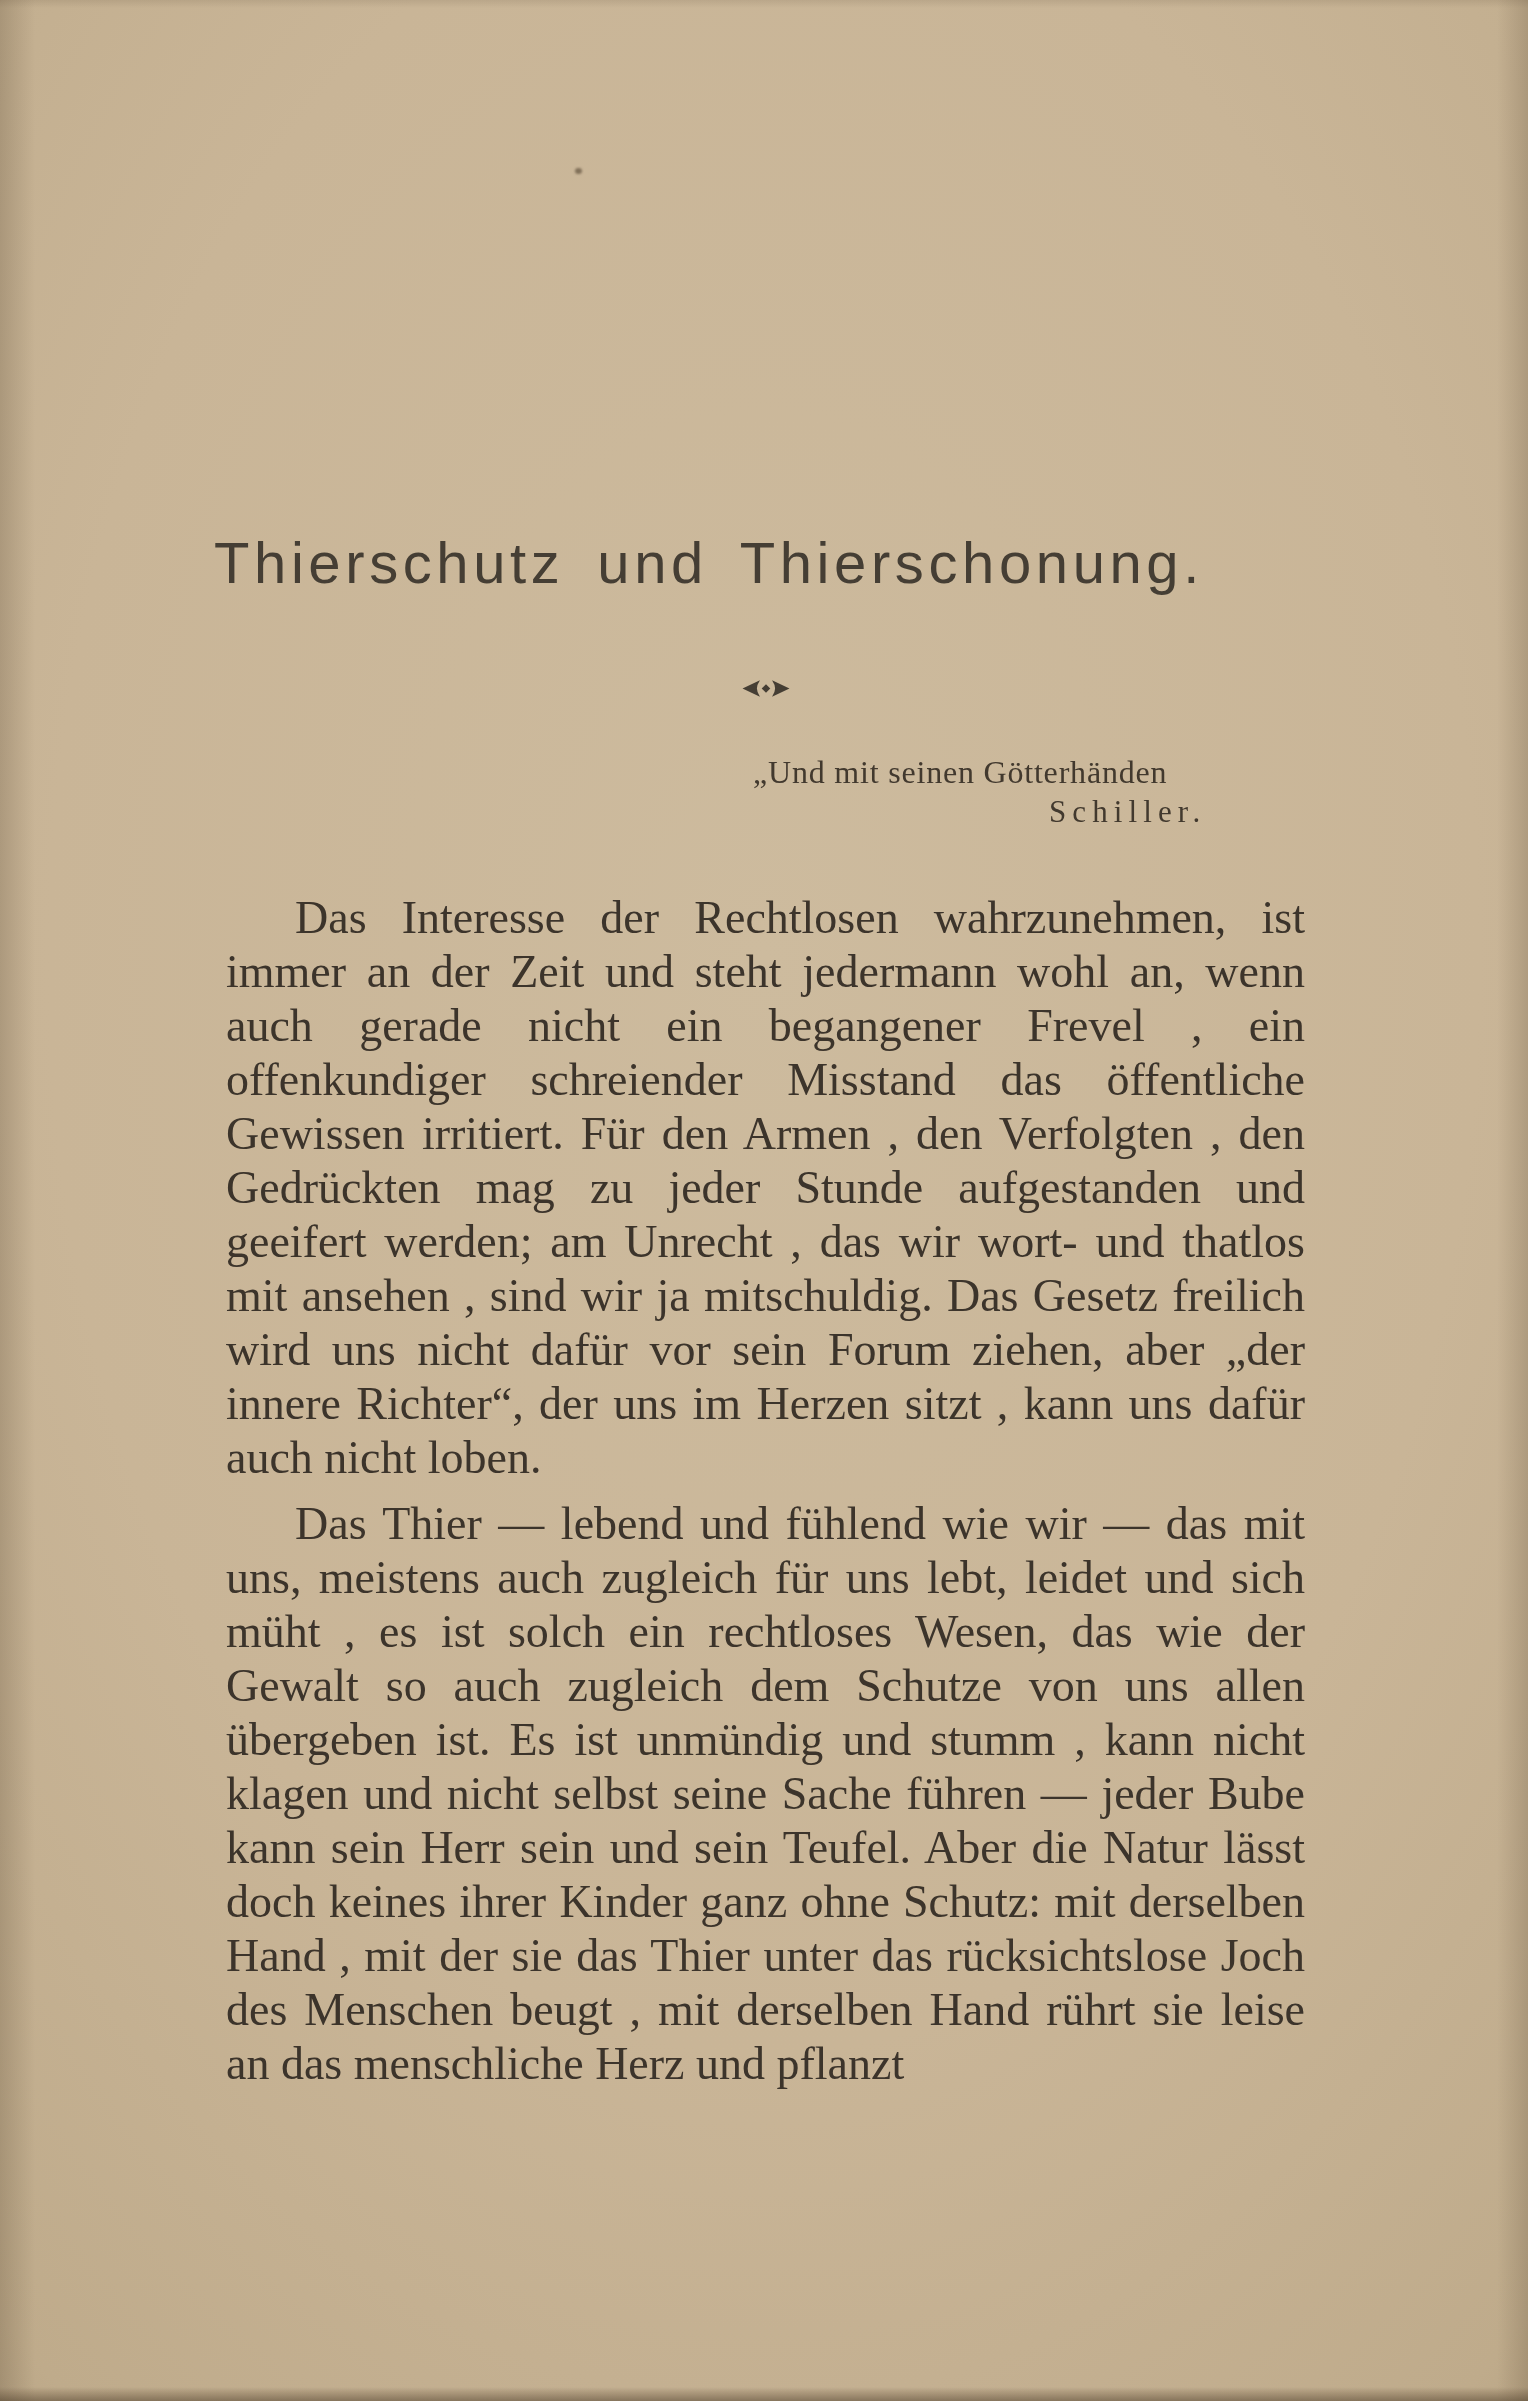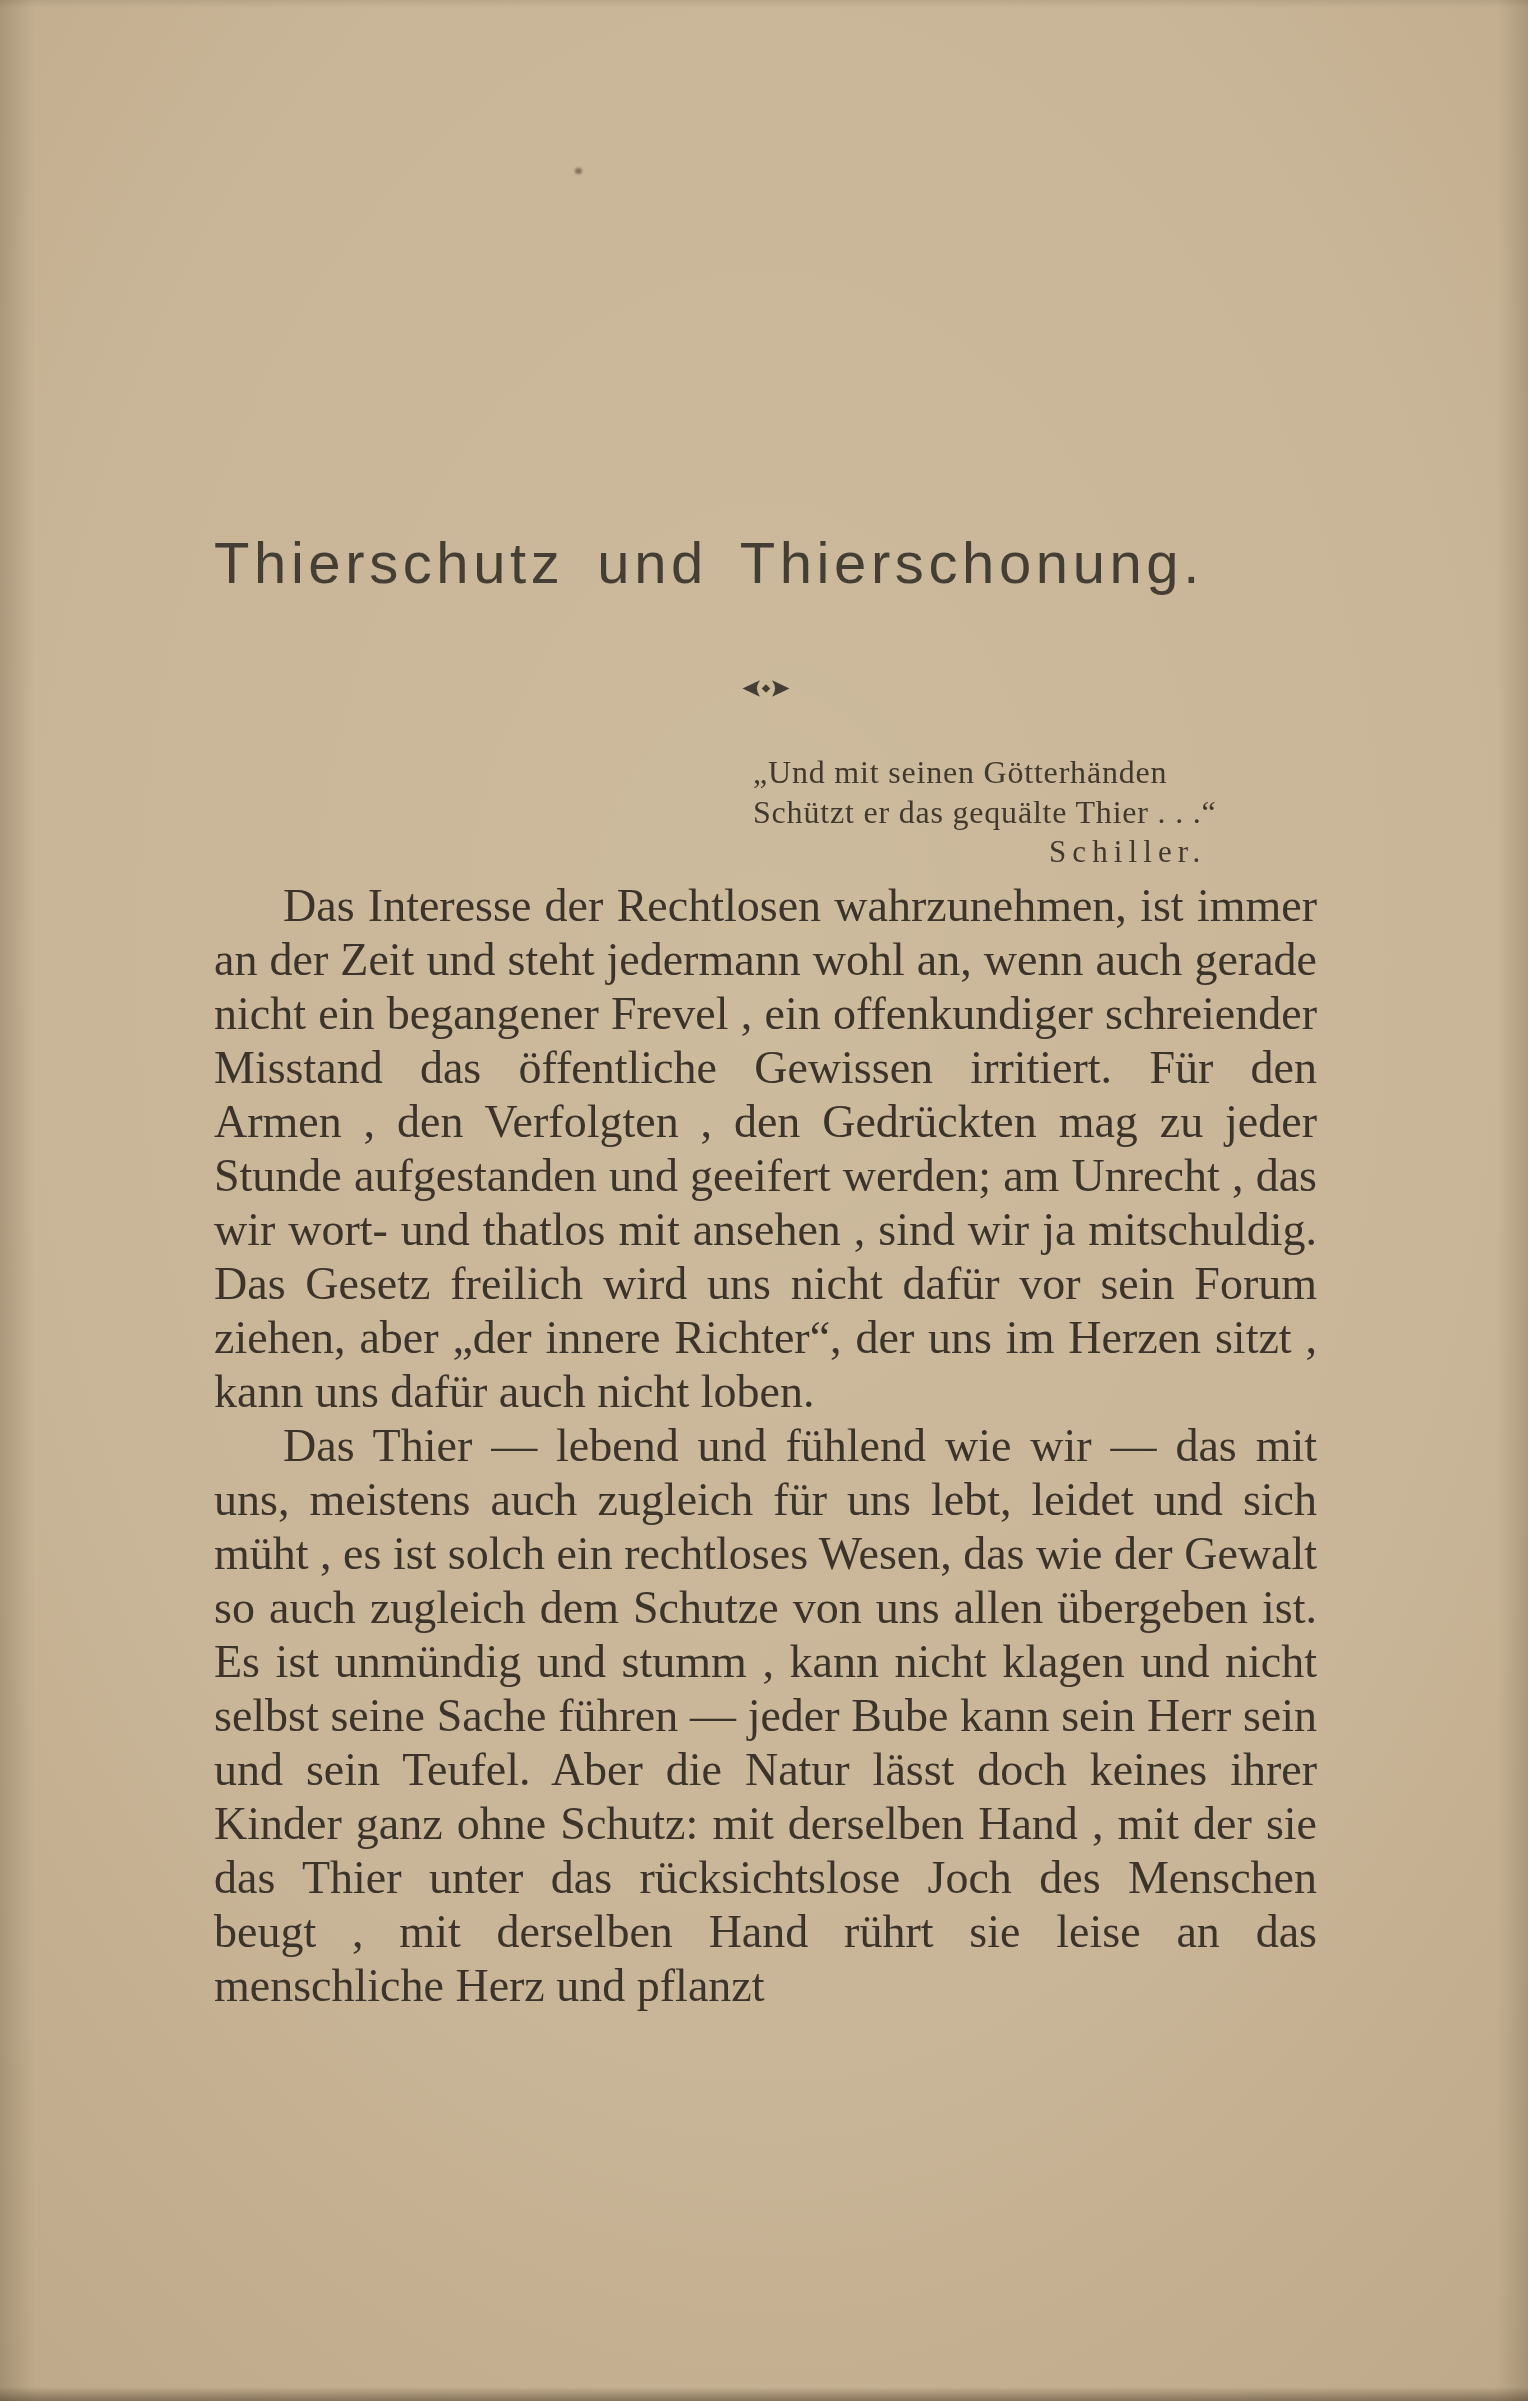--- a/index.html
+++ b/index.html
@@ -78,21 +78,21 @@
   .body-text {
     position: absolute;
     top: 879px; left: 214px; width: 1103px;
     font-size: 46px;
     line-height: 54px;
     text-align: justify;
     hyphens: none;
     color: #3c342b;
   }
   .body-text p {
-    margin: 0;
+    margin: 12px;
     text-indent: 69px;
   }
 </style>
 </head>
 <body>
 
 <div class="page">
 
   <div class="edge-top"></div>
   <div class="edge-left"></div>
@@ -107,21 +107,20 @@
       <g fill="#453e34">
         <path d="M2 15 L25 4 Q21 10 21 15 Q21 20 25 26 Z"></path>
         <path d="M64 15 L41 4 Q45 10 45 15 Q45 20 41 26 Z"></path>
         <rect x="29" y="11" width="8" height="8" transform="rotate(45 33 15)"></rect>
       </g>
     </svg>
   </div>
 
   <div class="epigraph">
     <div>„Und mit seinen Götterhänden</div>
-    <div>Schützt er das gequälte Thier . . .“</div>
     <div class="epigraph-attribution">Schiller.</div>
   </div>
 
   <div class="body-text">
     <p>Das Interesse der Rechtlosen wahrzunehmen, ist immer an der Zeit und steht jedermann wohl an, wenn auch gerade nicht ein begangener Frevel&nbsp;, ein offenkundiger schreiender Misstand das öffentliche Gewissen irritiert. Für den Armen&nbsp;, den Verfolgten&nbsp;, den Gedrückten mag zu jeder Stunde aufgestanden und geeifert werden; am Unrecht&nbsp;, das wir wort- und thatlos mit ansehen&nbsp;, sind wir ja mitschuldig. Das Gesetz freilich wird uns nicht dafür vor sein Forum ziehen, aber „der innere Richter“, der uns im Herzen sitzt&nbsp;, kann uns dafür auch nicht loben.</p>
     <p>Das Thier — lebend und fühlend wie wir — das mit uns, meistens auch zugleich für uns lebt, leidet und sich müht&nbsp;, es ist solch ein rechtloses Wesen, das wie der Gewalt so auch zugleich dem Schutze von uns allen übergeben ist. Es ist unmündig und stumm&nbsp;, kann nicht klagen und nicht selbst seine Sache führen — jeder Bube kann sein Herr sein und sein Teufel. Aber die Natur lässt doch keines ihrer Kinder ganz ohne Schutz: mit derselben Hand&nbsp;, mit der sie das Thier unter das rücksichtslose Joch des Menschen beugt&nbsp;, mit derselben Hand rührt sie leise an das menschliche Herz und pflanzt</p>
   </div>
 
 </div>
 

